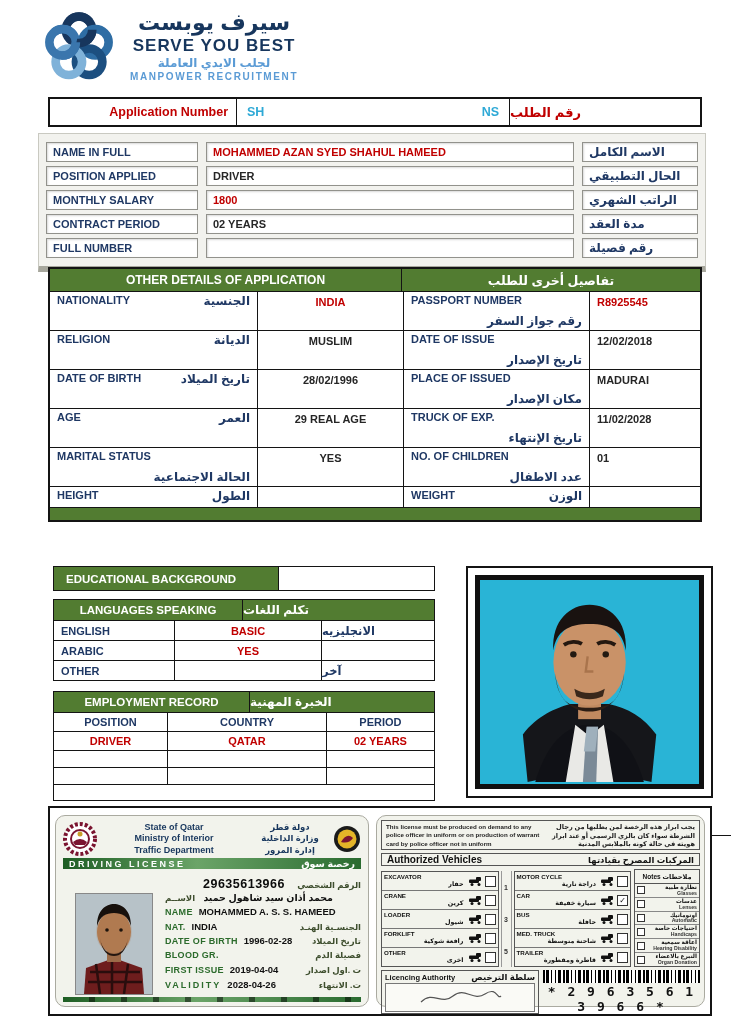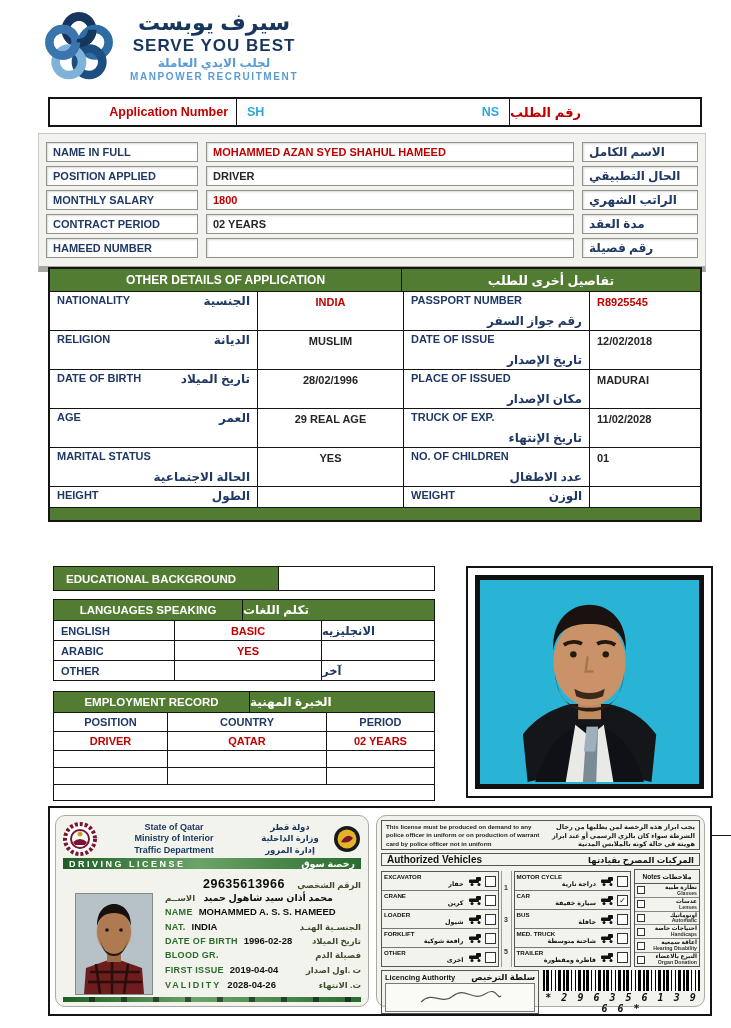--- a/index.html
+++ b/index.html
@@ -151,21 +151,21 @@
   .n-txt .en{display:block;font-size:5.2px;color:#333;}
   .n-chk{width:6px;height:6px;border:1px solid #333;background:#fff;flex:0 0 auto;}
   .cb-bottom{height:44px;display:flex;gap:4px;margin-top:3px;}
   .auth-box{width:150px;border:1px solid #555;padding:1px 3px;display:flex;flex-direction:column;}
   .auth-line{display:flex;justify-content:space-between;align-items:baseline;}
   .auth-line .en{font-size:7.5px;color:#111;}
   .auth-line .ar{font-size:8.5px;color:#111;}
   .sig-box{flex:1;border:1px solid #777;margin-top:1px;background:#fafaf6;display:flex;align-items:center;justify-content:center;}
   .barcode-wrap{flex:1;display:flex;flex-direction:column;justify-content:flex-start;}
   .barcode{height:30px;background:repeating-linear-gradient(90deg,#000 0 2px,#fff 2px 3px,#000 3px 6px,#fff 6px 8px,#000 8px 9px,#fff 9px 12px,#000 12px 13px,#fff 13px 15px,#000 15px 18px,#fff 18px 20px);}
-  .barcode-digits{font-family:"DejaVu Sans Mono","Liberation Mono",monospace;font-size:10px;letter-spacing:2px;text-align:center;color:#111;margin-top:1px;font-style:italic;}
+  .barcode-digits{font-family:"DejaVu Sans Mono","Liberation Mono",monospace;font-size:13px;letter-spacing:2px;text-align:center;color:#111;margin-top:1px;}
 </style>
 </head>
 <body>
 
 <div class="page">
 
   <div class="hdr">
     <svg class="logo-knot" viewBox="0 0 100 100">
       <g fill="none" stroke-width="11">
         <circle cx="50" cy="28" r="17" stroke="#17365d"></circle>
@@ -209,21 +209,21 @@
         <div class="acell a-label">MONTHLY SALARY</div>
         <div class="acell a-value red">1800</div>
         <div class="acell a-ar" dir="rtl">الراتب الشهري</div>
       </div>
       <div class="arow">
         <div class="acell a-label">CONTRACT PERIOD</div>
         <div class="acell a-value">02 YEARS</div>
         <div class="acell a-ar" dir="rtl">مدة العقد</div>
       </div>
       <div class="arow">
-        <div class="acell a-label">HAMEED NUMBER</div>
+        <div class="acell a-label">FULL NUMBER</div>
         <div class="acell a-value"></div>
         <div class="acell a-ar" dir="rtl">رقم فصيلة</div>
       </div>
     </div>
 
   <div class="od">
     <div class="od-header">
       <div class="h1">OTHER DETAILS OF APPLICATION</div>
       <div class="h2" dir="rtl">تفاصيل أخرى للطلب</div>
     </div>

